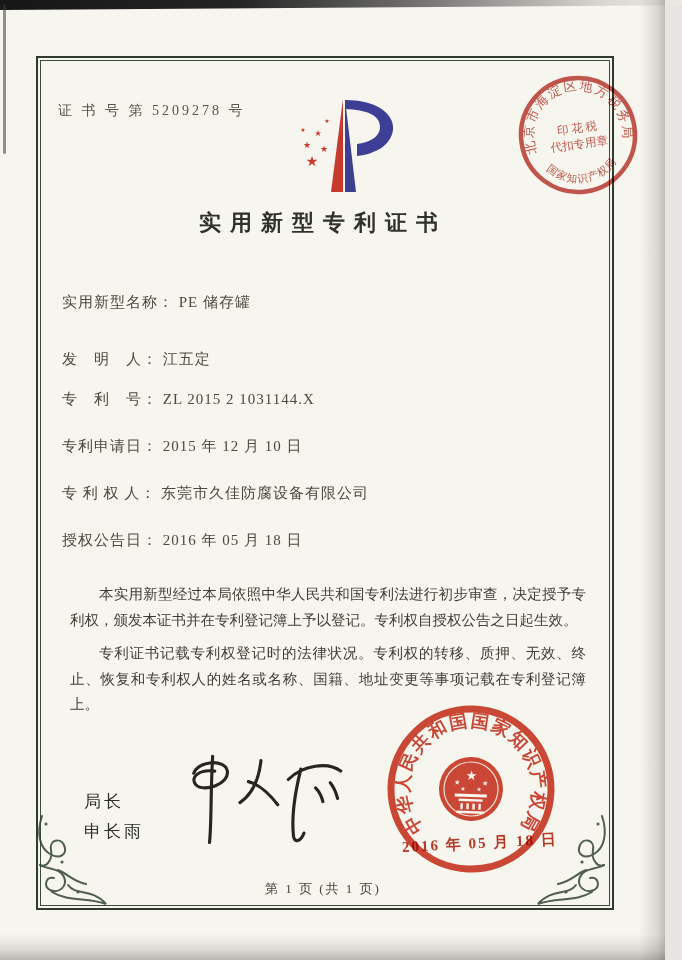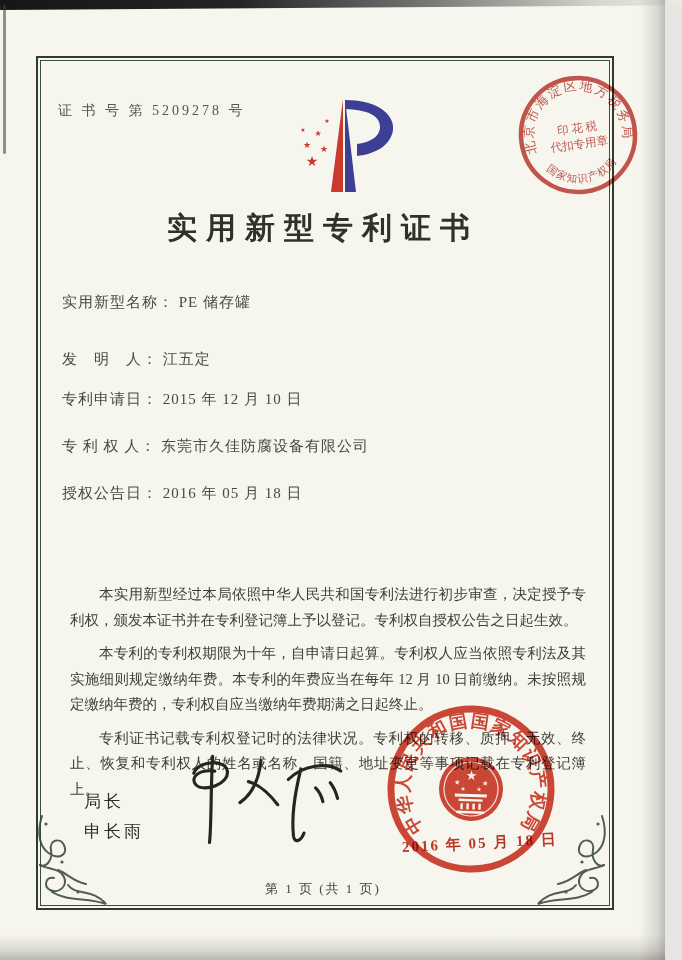--- a/index.html
+++ b/index.html
@@ -18,21 +18,21 @@
   .frame{position:absolute;left:36px;top:56px;width:574px;height:850px;
     border:2px solid #2e3b2e;}
   .frame-inner{position:absolute;inset:2px;border:1px solid #3c4c3a;}
 
   .cert-no{position:absolute;left:58px;top:102px;font-size:14px;letter-spacing:3px;color:#55554a;}
 
   .logo{position:absolute;left:282px;top:96px;width:128px;height:102px;}
   .stamp{position:absolute;left:513px;top:70px;width:130px;height:130px;transform:rotate(-8deg);opacity:.88;mix-blend-mode:multiply;}
 
   .title{position:absolute;left:36px;top:208px;width:574px;text-align:center;
-    font-size:30px;font-weight:bold;letter-spacing:9px;color:#31312c;}
+    font-size:22px;font-weight:bold;letter-spacing:9px;color:#31312c;}
 
   .fields{position:absolute;left:62px;top:292px;width:520px;}
   .field{font-size:15px;color:#4a4a41;letter-spacing:1px;line-height:20px;margin-bottom:27px;}
   .field:nth-child(1){margin-bottom:37px;}
   .field:nth-child(2){margin-bottom:20px;}
   .field .lab{display:inline-block;}
   .field .val{display:inline-block;}
 
   .body-text{position:absolute;left:62px;top:574px;width:532px;font-size:14.5px;
     line-height:25.5px;color:#3e3e36;text-align:justify;}
@@ -126,36 +126,39 @@
   <div class="fields">
     <div class="field">
       <span class="lab">实用新型名称：</span>
       <span class="val">PE 储存罐</span>
     </div>
     <div class="field">
       <span class="lab">发　明　人：</span>
       <span class="val">江五定</span>
     </div>
     <div class="field">
+      <span class="lab">专　利　号：</span>
+      <span class="val">ZL 2015 2 1031144.X</span>
+    </div>
+    <div class="field">
       <span class="lab">专利申请日：</span>
       <span class="val">2015 年 12 月 10 日</span>
     </div>
     <div class="field">
       <span class="lab">专 利 权 人：</span>
       <span class="val">东莞市久佳防腐设备有限公司</span>
     </div>
     <div class="field">
       <span class="lab">授权公告日：</span>
       <span class="val">2016 年 05 月 18 日</span>
     </div>
   </div>
 
   <div class="body-text">
     <p>本实用新型经过本局依照中华人民共和国专利法进行初步审查，决定授予专利权，颁发本证书并在专利登记簿上予以登记。专利权自授权公告之日起生效。</p>
-    <p>本专利的专利权期限为十年，自申请日起算。专利权人应当依照专利法及其实施细则规定缴纳年费。本专利的年费应当在每年 12 月 10 日前缴纳。未按照规定缴纳年费的，专利权自应当缴纳年费期满之日起终止。</p>
     <p>专利证书记载专利权登记时的法律状况。专利权的转移、质押、无效、终止、恢复和专利权人的姓名或名称、国籍、地址变更等事项记载在专利登记簿上。</p>
   </div>
 
   <div class="signer-title">局长</div>
   <div class="signer-name">申长雨</div>
 
   <svg class="signature" viewBox="0 0 170 100">
     <g fill="none" stroke="#26261f" stroke-width="3" stroke-linecap="round">
       <path d="M38,8 C36,40 37,72 35,90"></path>
       <path d="M20,24 C24,12 50,10 52,22 C54,34 30,43 22,35 C16,28 25,20 40,22"></path>

